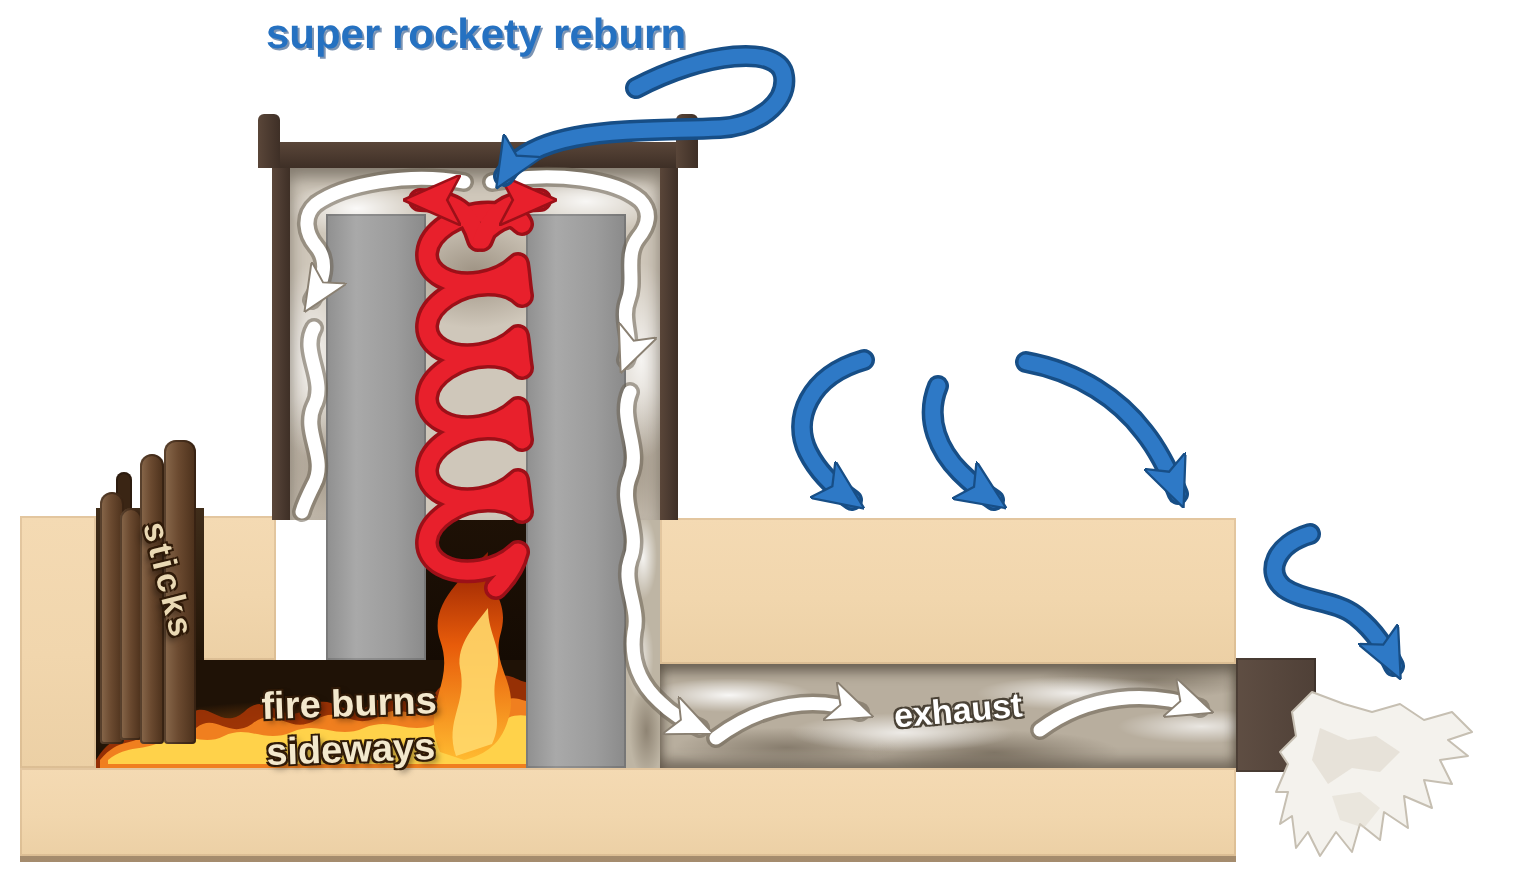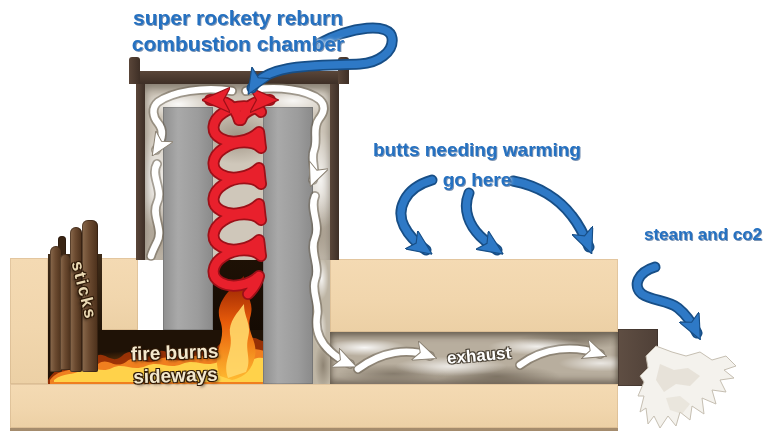--- a/index.html
+++ b/index.html
@@ -203,26 +203,20 @@
         <path d="M432,180 C404,188 396,210 404,226 C408,234 416,243 426,250" marker-end="url(#ab)"></path>
         <path d="M469,193 C462,210 470,226 480,236 C486,242 491,246 497,250" marker-end="url(#ab)"></path>
         <path d="M513,181 C540,186 560,200 572,216 C580,226 585,237 589,247" marker-end="url(#ab)"></path>
         <path d="M655,267 C638,272 632,286 642,294 C652,301 668,300 678,308 C688,316 693,325 697,333" marker-end="url(#ab)"></path>
       </g>
     </g>
   </svg>
 
   <div class="lbl blue title-lbl">
     <div>super rockety reburn</div>
-    <div>combustion chamber</div>
-  </div>
-  <div class="lbl blue butts-lbl">
-    <div>butts needing warming</div>
-    <div>go here</div>
   </div>
   <div class="lbl blue steam-lbl">
-    <div>steam and co2</div>
   </div>
   <div class="lbl cream sticks-lbl">sticks</div>
   <div class="lbl cream fire-lbl">fire burns sideways</div>
   <div class="lbl exhaust-lbl" style="font-weight:bold">exhaust</div>
 
 </div>
 
 </body></html>

